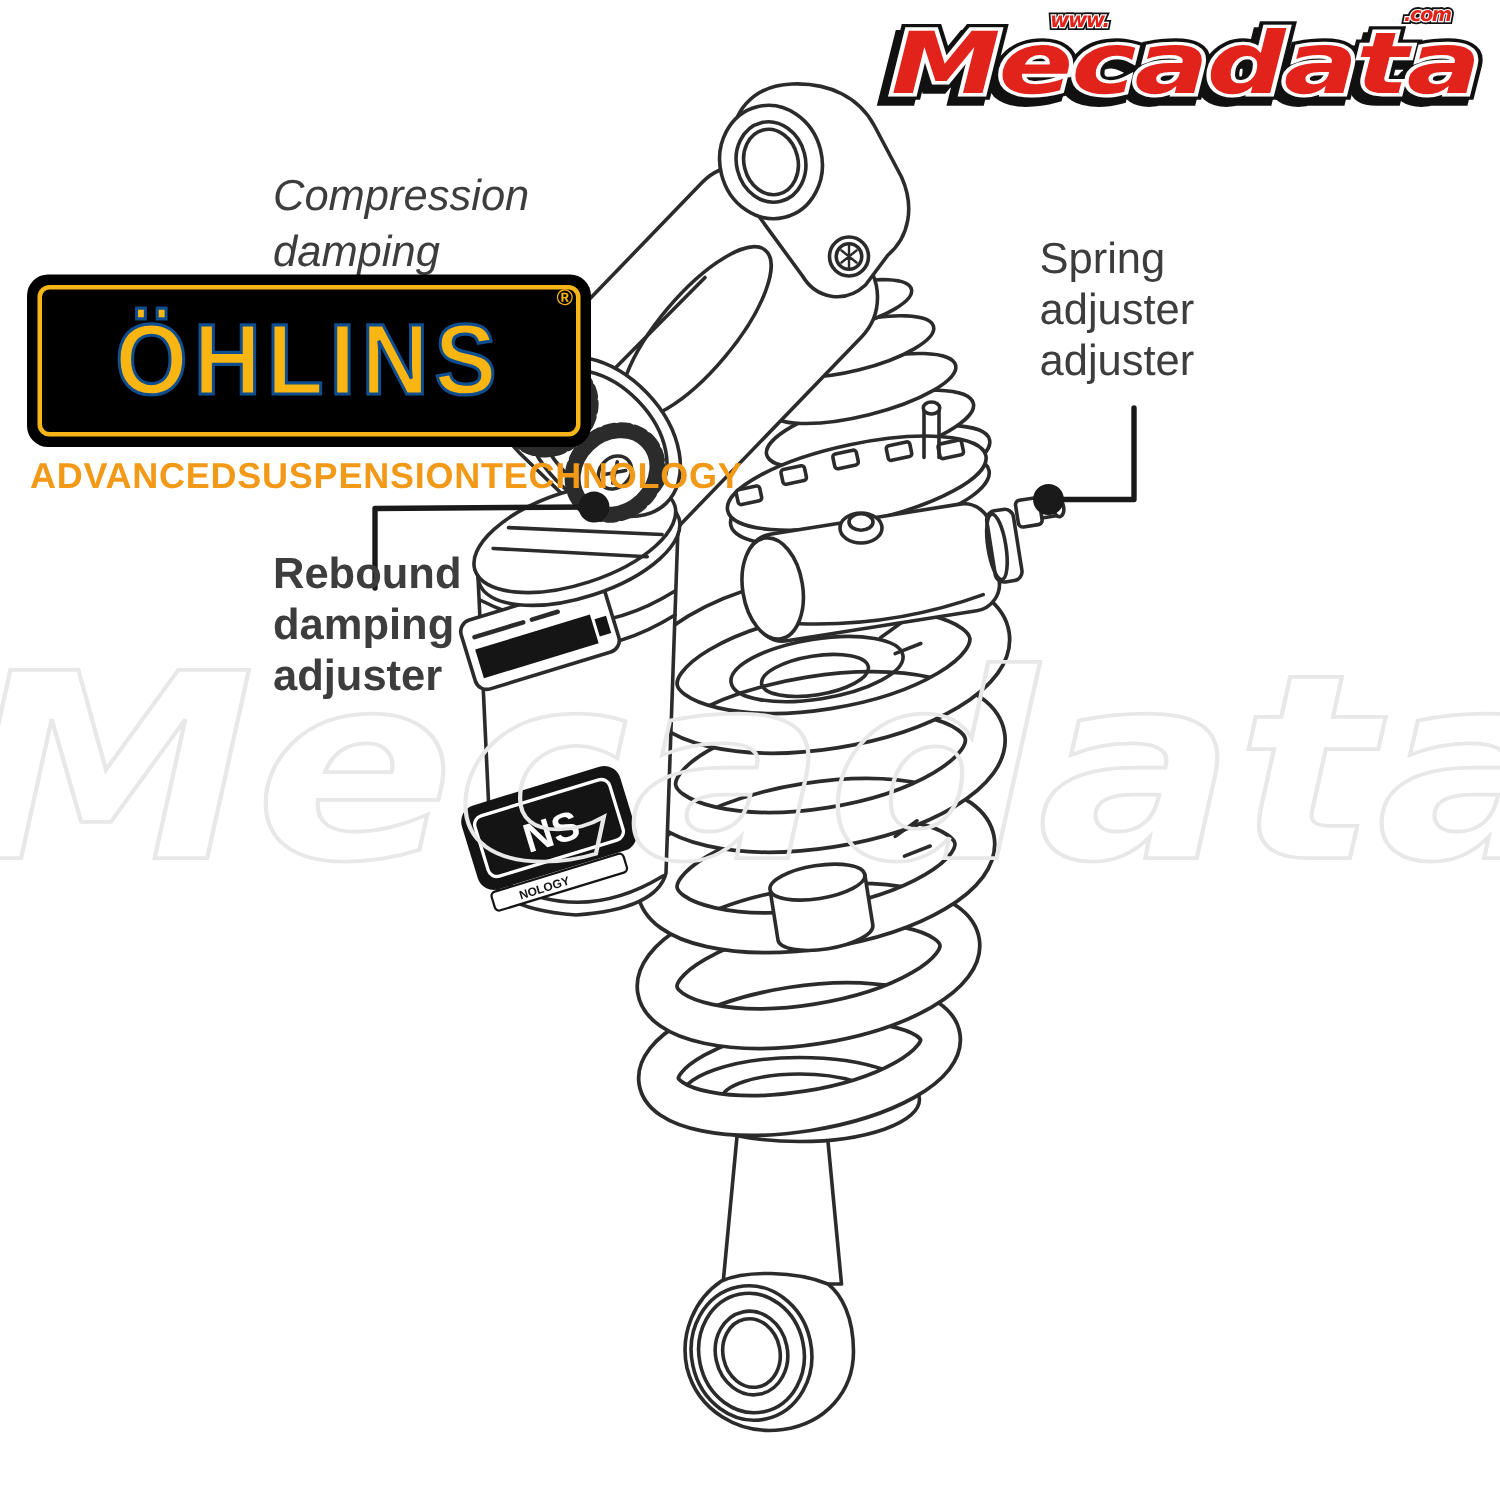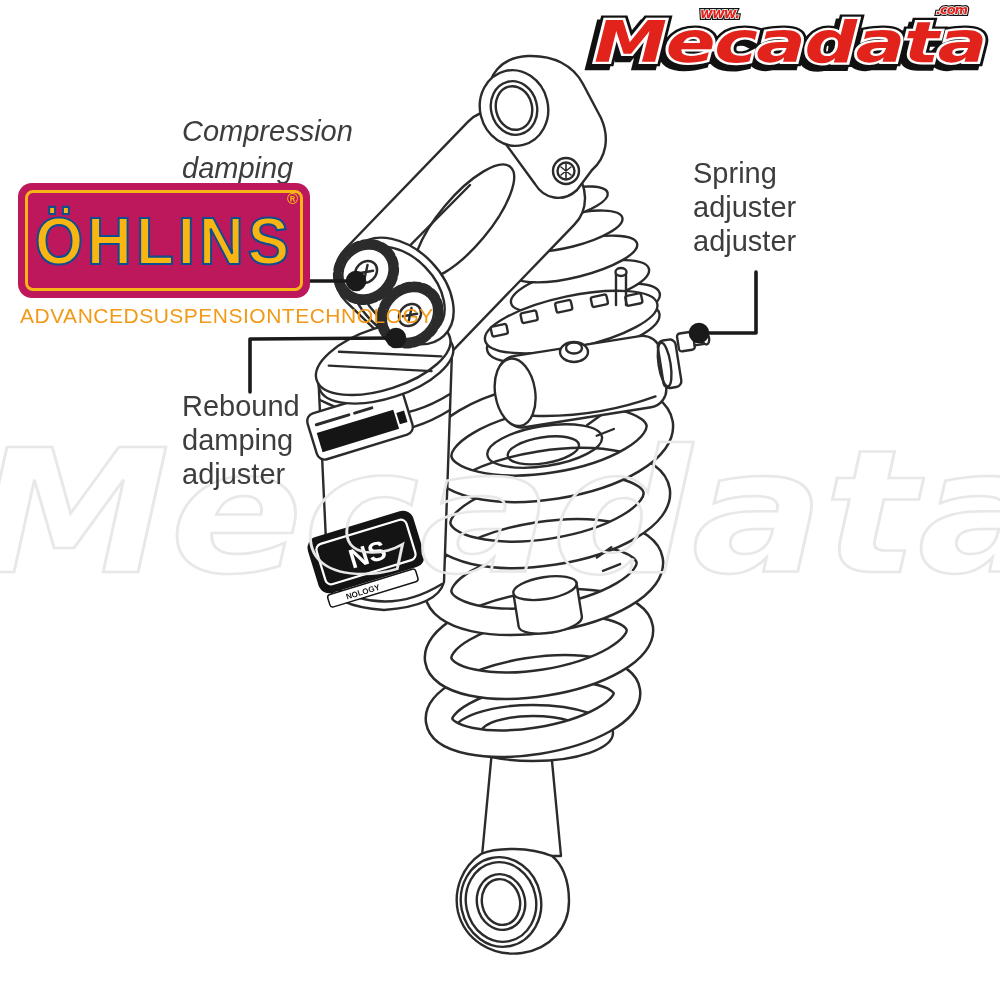--- a/index.html
+++ b/index.html
@@ -4,30 +4,30 @@
 <style>
   html,body{margin:0;padding:0;background:#fff;}
   .page{position:relative;width:1000px;height:1000px;background:#fff;overflow:hidden;
         font-family:"Liberation Sans",sans-serif;}
   .layer{position:absolute;left:0;top:0;width:1000px;height:1000px;}
   #drawing{z-index:1;}
   #watermark{z-index:2;pointer-events:none;}
   .label{position:absolute;z-index:3;font-size:29px;color:#3d3d3d;}
   .label div{white-space:nowrap;}
   #label-compression{left:182px;top:113px;line-height:37px;font-style:italic;}
-  #label-rebound{left:182px;top:389px;line-height:34px;}
+  #label-rebound{left:182px;top:366px;line-height:34px;font-weight:bold;}
   #label-spring{left:693px;top:156px;line-height:34px;}
-  .ohlins-box{position:absolute;z-index:4;left:18px;top:183px;width:292px;height:115px;
-      background:#be185d;border-radius:14px;display:flex;align-items:center;justify-content:center;}
+  .ohlins-box{position:absolute;z-index:4;left:18px;top:183px;width:376px;height:115px;
+      background:#000000;border-radius:14px;display:flex;align-items:center;justify-content:center;}
   .ohlins-inner-border{position:absolute;inset:7px;border:3.5px solid #f7b517;border-radius:8px;}
   .ohlins-name{color:#f9b612;font-weight:bold;font-size:62px;letter-spacing:4px;
       -webkit-text-stroke:2px #0e4d8f;transform:scaleY(1.08);line-height:1;}
   .ohlins-reg{position:absolute;right:12px;top:7px;color:#f9b612;font-size:15px;font-weight:bold;}
   .ohlins-tagline{position:absolute;z-index:4;left:20px;top:304px;width:312px;display:flex;
-      justify-content:space-between;color:#f29a18;font-weight:normal;font-size:21px;letter-spacing:.5px;}
+      justify-content:space-between;color:#f29a18;font-weight:bold;font-size:24px;letter-spacing:.5px;}
   #mecadata-logo{position:absolute;z-index:4;left:580px;top:0;width:420px;height:80px;}
   svg text{font-family:"Liberation Sans",sans-serif;}
   .script{font-family:"DejaVu Sans",sans-serif;font-style:italic;font-weight:bold;}
 </style>
 </head>
 <body>
 
 <div class="page">
 
   <svg id="drawing" class="layer" viewBox="0 0 1000 1000" style="fill:#fff;stroke:#2b2b2b;stroke-width:2.4;stroke-linecap:round;stroke-linejoin:round;">

